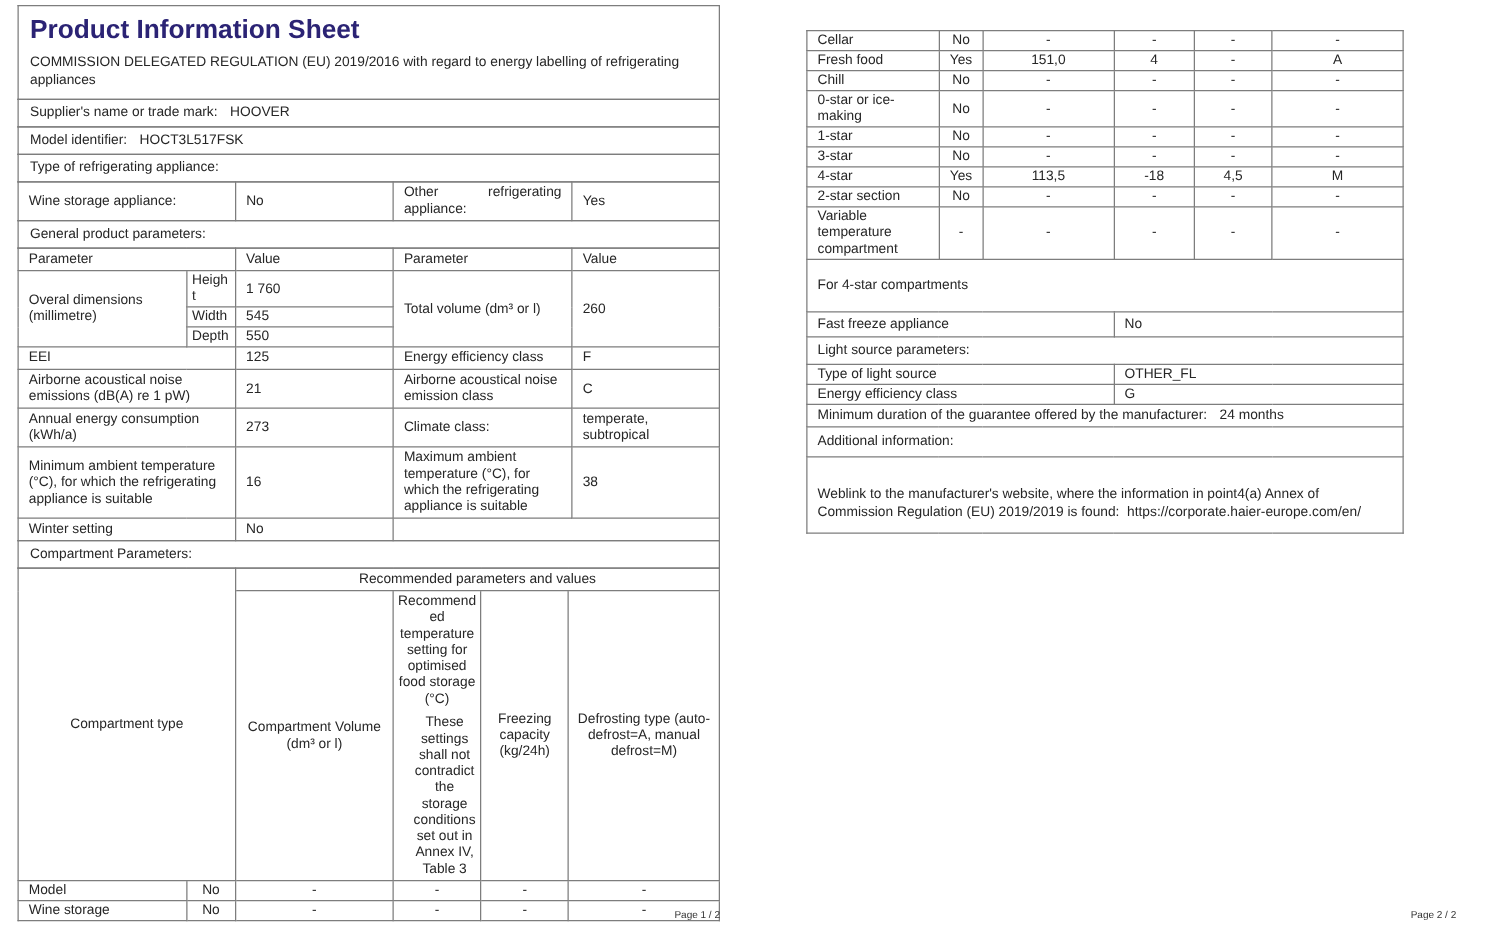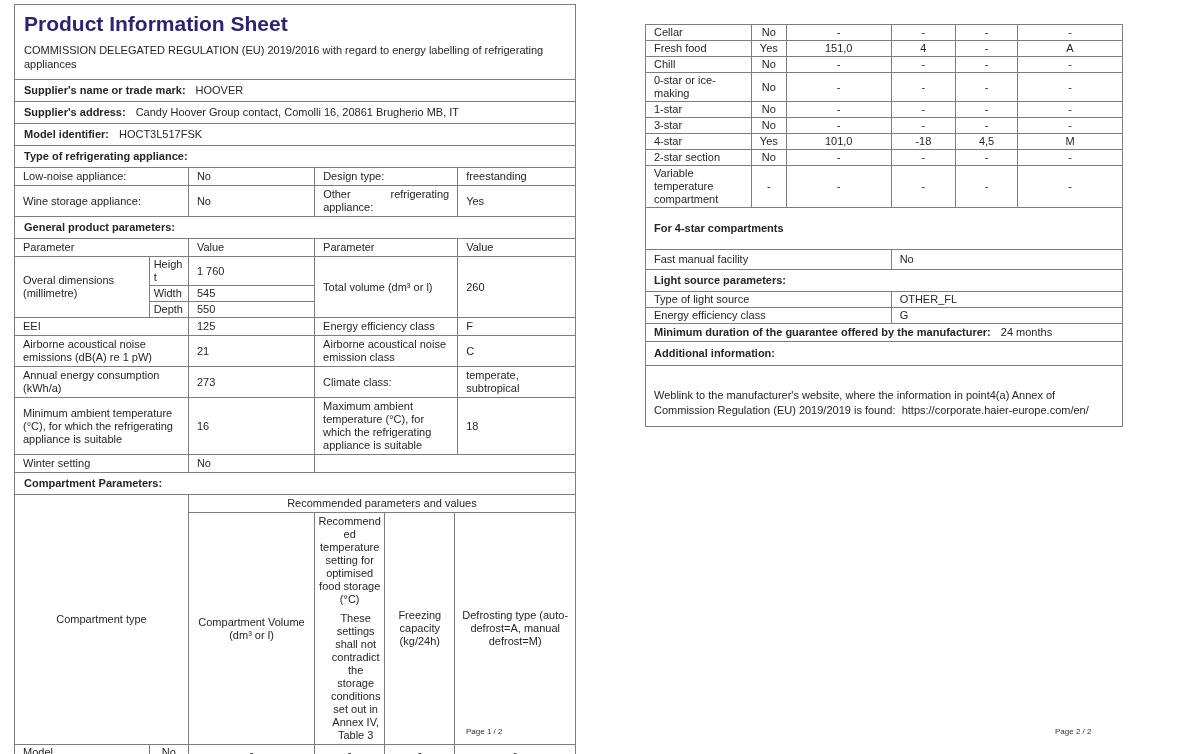--- a/index.html
+++ b/index.html
@@ -9,33 +9,33 @@
     overflow:hidden;
   }
   .page{position:absolute;}
   #page1{left:14px;top:4px;width:562px;}
   #page2{left:615px;top:24px;width:478px;margin-left:30px;}
   table{border-collapse:collapse;width:100%;table-layout:fixed;}
   .stack table{margin-top:-1px;}
   .stack table:first-child{margin-top:0;}
   td{border:1px solid #7d7d7d;padding:2px 8px;vertical-align:middle;line-height:13px;word-wrap:break-word;}
   .c{text-align:center;padding:2px 2px;}
-  .b{font-weight:bold;}
+  .b{font-weight:normal;}
   .title-cell{padding:5px 9px 8px 9px;}
   h1{margin:0 0 6px 0;font-size:21px;line-height:27px;color:#2b2374;font-weight:bold;}
   .subtitle{font-size:11px;line-height:14px;color:#262626;}
   .labrow td{padding:4px 9px;}
   .sec td{padding:4px 9px;}
   .just{text-align:justify;}
   .vtop{vertical-align:top;}
   .tight td{padding:1px 5px;}
   .tight .namecell{padding:1px 5px 1px 8px;}
   .gap{margin-top:6px;margin-left:12px;}
   .inline-val{padding-left:10px;}
-  .page-label{position:absolute;font-size:8px;color:#333;width:110px;text-align:left;}
+  .page-label{position:absolute;font-size:8px;color:#333;width:110px;text-align:right;}
   #pl1{left:466px;top:727px;}
   #pl2{left:1055px;top:727px;}
   .comp-head{text-align:center;padding:2px 3px;}
 </style>
 </head>
 <body>
 
 <div id="page1" class="page stack">
 
   <table>
@@ -50,27 +50,20 @@
     </table>
 
   <table>
     <tbody>
         <tr class="labrow">
       <td><span class="b">Supplier's name or trade mark:</span><span class="inline-val">HOOVER</span></td>
     </tr>
   </tbody>
     </table>
 
-  <table>
-    <tbody>
-        <tr class="labrow">
-      <td><span class="b">Supplier's address:</span><span class="inline-val">Candy Hoover Group contact, Comolli 16, 20861 Brugherio MB, IT</span></td>
-    </tr>
-  </tbody>
-    </table>
 
   <table>
     <tbody>
         <tr class="labrow">
       <td><span class="b">Model identifier:</span><span class="inline-val">HOCT3L517FSK</span></td>
     </tr>
   </tbody>
     </table>
 
   <table class="sec">
@@ -82,26 +75,20 @@
     </table>
 
   <table>
     <colgroup>
         <col style="width:31%">
         <col style="width:22.5%">
         <col style="width:25.5%">
         <col style="width:21%">
       </colgroup>
     <tbody>
-        <tr>
-      <td>Low-noise appliance:</td>
-      <td>No</td>
-      <td>Design type:</td>
-      <td>freestanding</td>
-    </tr>
     <tr>
       <td>Wine storage appliance:</td>
       <td>No</td>
       <td class="just">Other refrigerating appliance:</td>
       <td>Yes</td>
     </tr>
   </tbody>
     </table>
 
   <table class="sec">
@@ -157,21 +144,21 @@
     <tr>
       <td colspan="2">Annual energy consumption (kWh/a)</td>
       <td>273</td>
       <td>Climate class:</td>
       <td>temperate, subtropical</td>
     </tr>
     <tr>
       <td colspan="2">Minimum ambient temperature (°C), for which the refrigerating appliance is suitable</td>
       <td>16</td>
       <td>Maximum ambient temperature (°C), for which the refrigerating appliance is suitable</td>
-      <td>18</td>
+      <td>38</td>
     </tr>
     <tr>
       <td colspan="2">Winter setting</td>
       <td>No</td>
       <td colspan="2"></td>
     </tr>
   </tbody>
     </table>
 
   <table class="sec">
@@ -283,21 +270,21 @@
       <td class="namecell">3-star</td>
       <td class="c">No</td>
       <td class="c">-</td>
       <td class="c">-</td>
       <td class="c">-</td>
       <td class="c">-</td>
     </tr>
     <tr class="tight">
       <td class="namecell">4-star</td>
       <td class="c">Yes</td>
-      <td class="c">101,0</td>
+      <td class="c">113,5</td>
       <td class="c">-18</td>
       <td class="c">4,5</td>
       <td class="c">M</td>
     </tr>
     <tr class="tight">
       <td class="namecell">2-star section</td>
       <td class="c">No</td>
       <td class="c">-</td>
       <td class="c">-</td>
       <td class="c">-</td>
@@ -308,21 +295,21 @@
       <td class="c">-</td>
       <td class="c">-</td>
       <td class="c">-</td>
       <td class="c">-</td>
       <td class="c">-</td>
     </tr>
     <tr class="sec">
       <td colspan="6" class="b" style="padding:14px 8px;">For 4-star compartments</td>
     </tr>
     <tr>
-      <td colspan="3" style="padding:3px 8px;">Fast manual facility</td>
+      <td colspan="3" style="padding:3px 8px;">Fast freeze appliance</td>
       <td colspan="3" style="padding:3px 8px;">No</td>
     </tr>
     <tr class="sec">
       <td colspan="6" class="b" style="padding:4px 8px;">Light source parameters:</td>
     </tr>
     <tr>
       <td colspan="3" style="padding:1px 8px;">Type of light source</td>
       <td colspan="3" style="padding:1px 8px;">OTHER_FL</td>
     </tr>
     <tr>

